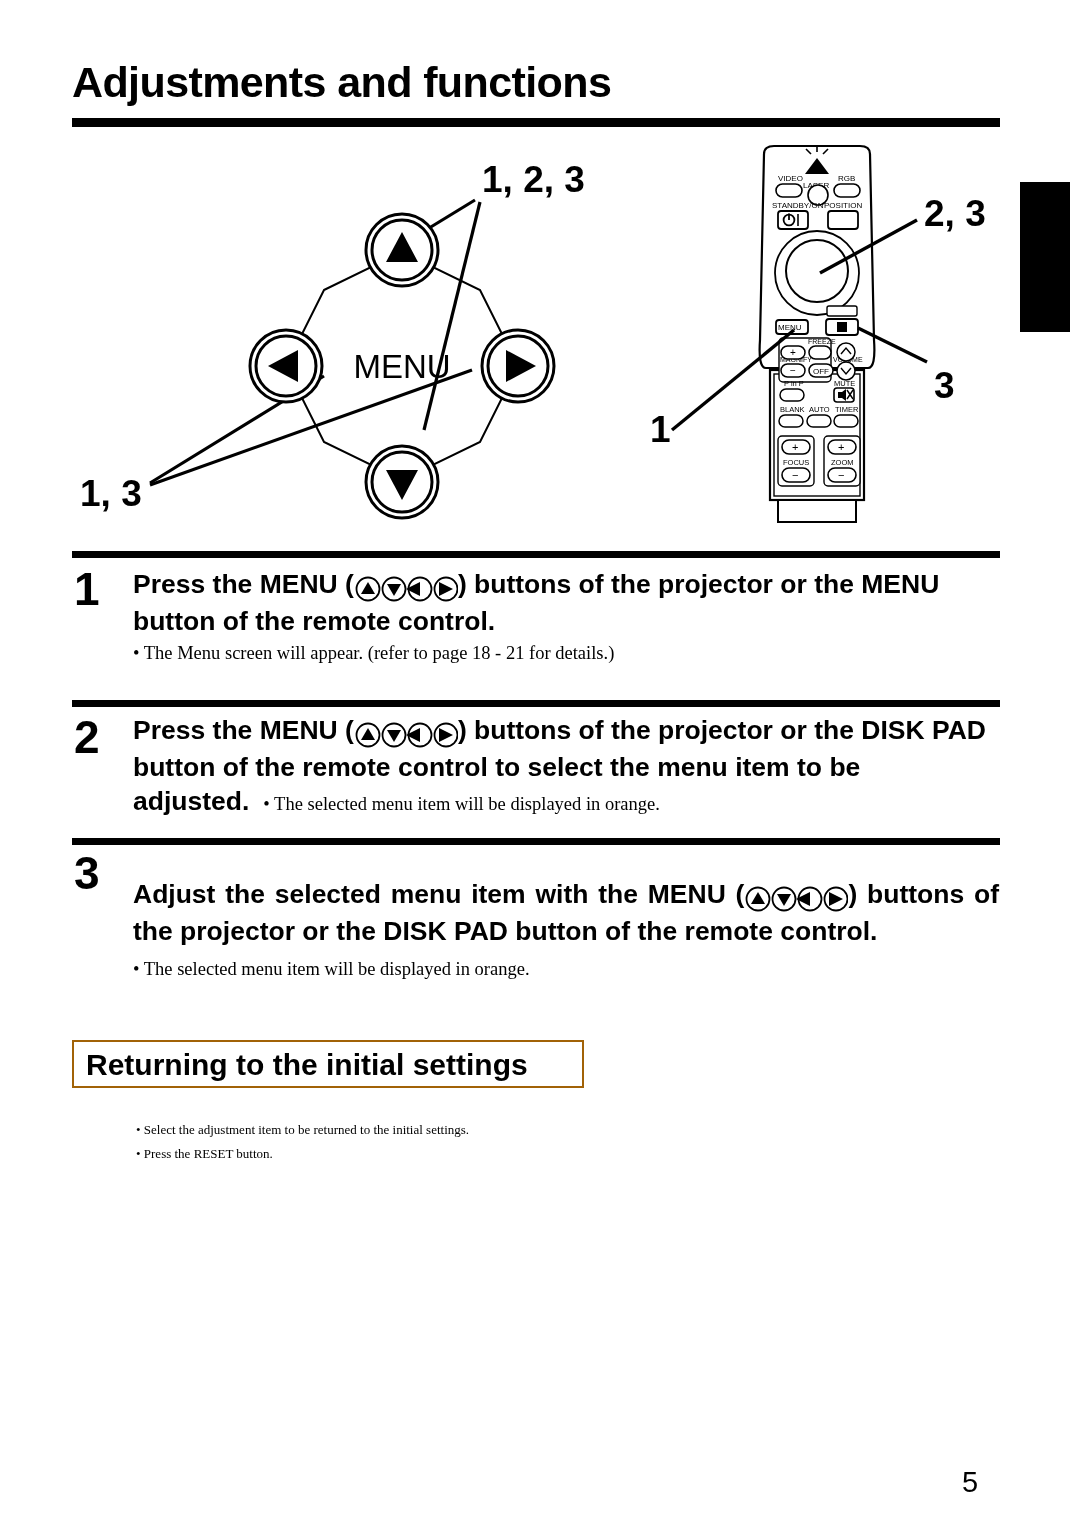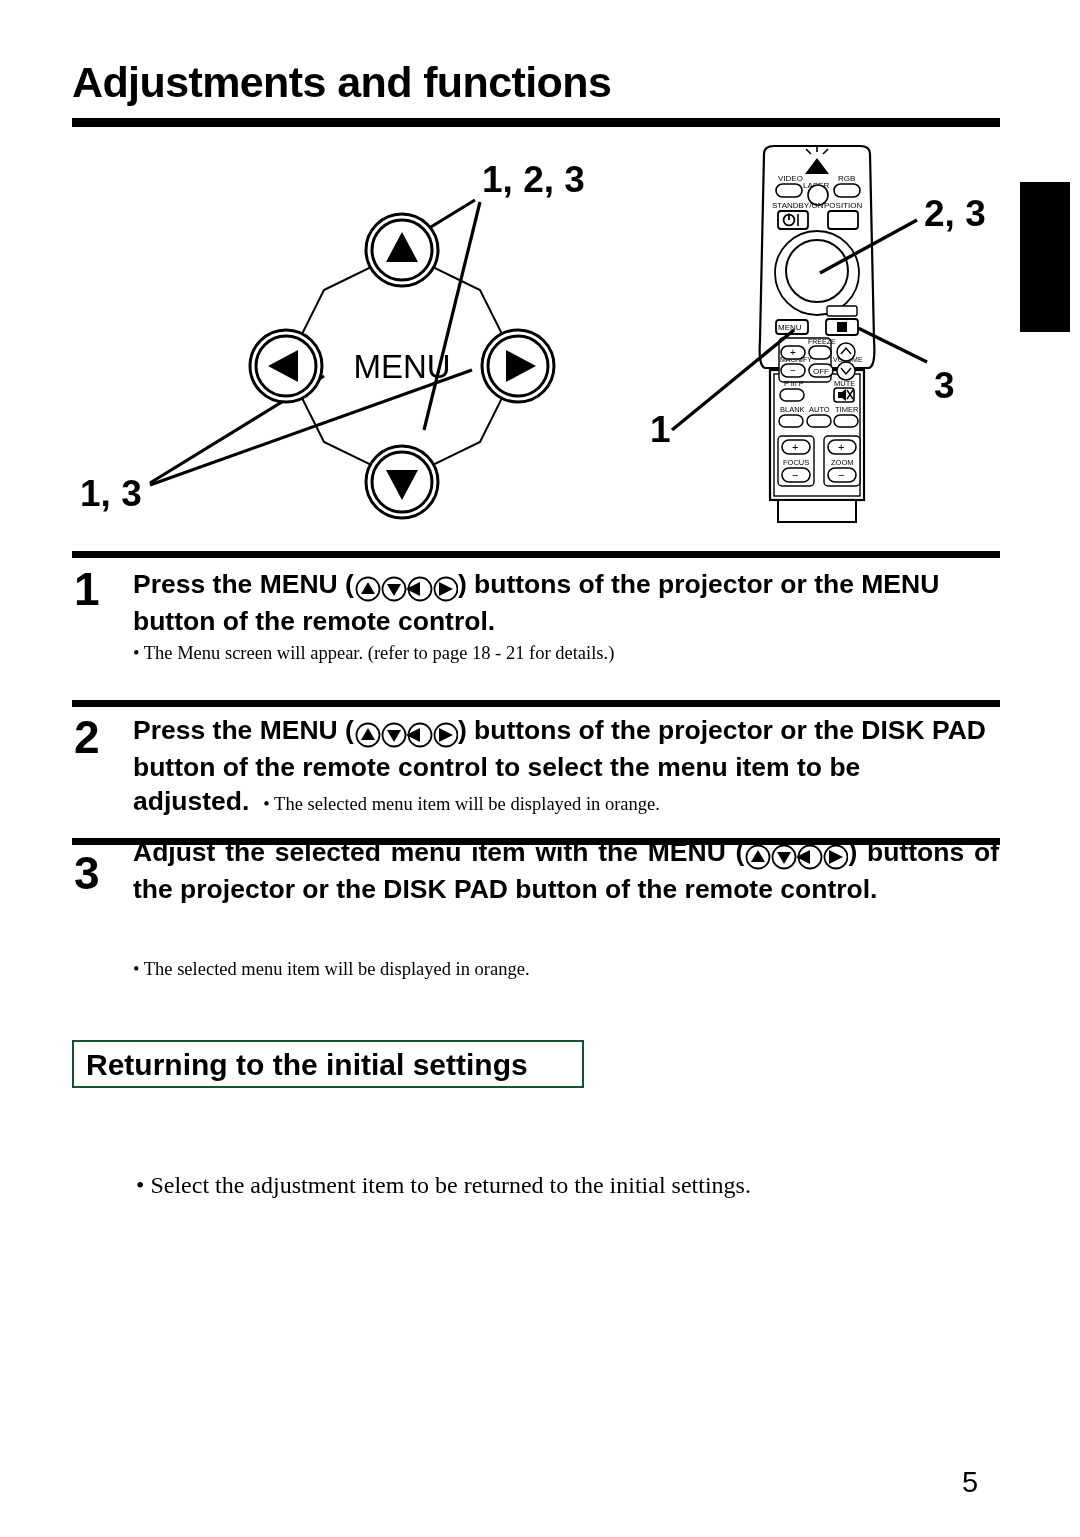--- a/index.html
+++ b/index.html
@@ -93,42 +93,41 @@
   .keys { display: inline-block; white-space: nowrap; vertical-align: -3px; }
   .keys svg { display: inline-block; vertical-align: middle; }
 
   
   #section-box {
     position: absolute;
     left: 72px;
     top: 1040px;
     width: 512px;
     height: 48px;
-    border: 2px solid #14532d;
+    border: 2px solid #a16207;
     box-sizing: border-box;
     padding-left: 42px;
   }
   #section-box span {
     position: absolute;
     left: 12px;
     top: 6px;
     font-size: 30px;
     font-weight: bold;
     white-space: nowrap;
   }
 
   #section-bullets {
     position: absolute;
     left: 136px;
     top: 1118px;
     width: 780px;
     font-family: "Liberation Serif", serif;
-    font-size: 24px;
+    font-size: 13px;
     line-height: 1.85;
-    margin-top: 45px;
   }
 
   
   #page-number {
     position: absolute;
     left: 962px;
     top: 1466px;
     font-size: 29px;
     font-weight: normal;
   }
@@ -321,21 +320,21 @@
         </g>
       <polygon points="14,6 21,18 7,18" fill="#000"></polygon>
       <polygon points="40,20 47,8 33,8" fill="#000"></polygon>
       <polygon points="52,13 66,6 66,20" fill="#000"></polygon>
       <polygon points="99,13 85,6 85,20" fill="#000"></polygon>
     </svg></span><span>) buttons of the projector or the DISK PAD button of the remote control to select the menu item to be adjusted.</span><span class="note-inline" style="padding-left:14px;">• The selected menu item will be displayed in orange.</span>
 </div>
 
 <div class="step-rule" style="top:838px;"></div>
 <div class="step-num" style="left:74px; top:850px;">3</div>
-<div class="step-body" style="left:133px; top:836px; width:866px; text-align:justify;">
+<div class="step-body" style="left:133px; top:878px; width:866px; text-align:justify;">
   <span>Adjust the selected menu item with the MENU (</span><span class="keys">
     <svg width="104" height="26" viewBox="0 0 104 26">
         <g fill="none" stroke="#000" stroke-width="1.8">
       <circle cx="14" cy="13" r="11.5"></circle>
           <circle cx="40" cy="13" r="11.5"></circle>
           <circle cx="66" cy="13" r="11.5"></circle>
           <circle cx="92" cy="13" r="11.5"></circle>
         </g>
       <polygon points="14,6 21,18 7,18" fill="#000"></polygon>
       <polygon points="40,20 47,8 33,8" fill="#000"></polygon>
@@ -344,15 +343,16 @@
     </svg></span><span>) buttons of the projector or the DISK PAD button of the remote control.</span>
 </div>
 <div class="step-note" style="left:133px; top:957px;">• The selected menu item will be displayed in orange.</div>
 
 <div id="section-box">
   <span>Returning to the initial settings</span>
 </div>
 
 <div id="section-bullets">
   <div>• Select the adjustment item to be returned to the initial settings.</div>
+  <div>• Press the RESET button.</div>
 </div>
 
 <div id="page-number">5</div>
 
 </body></html>

